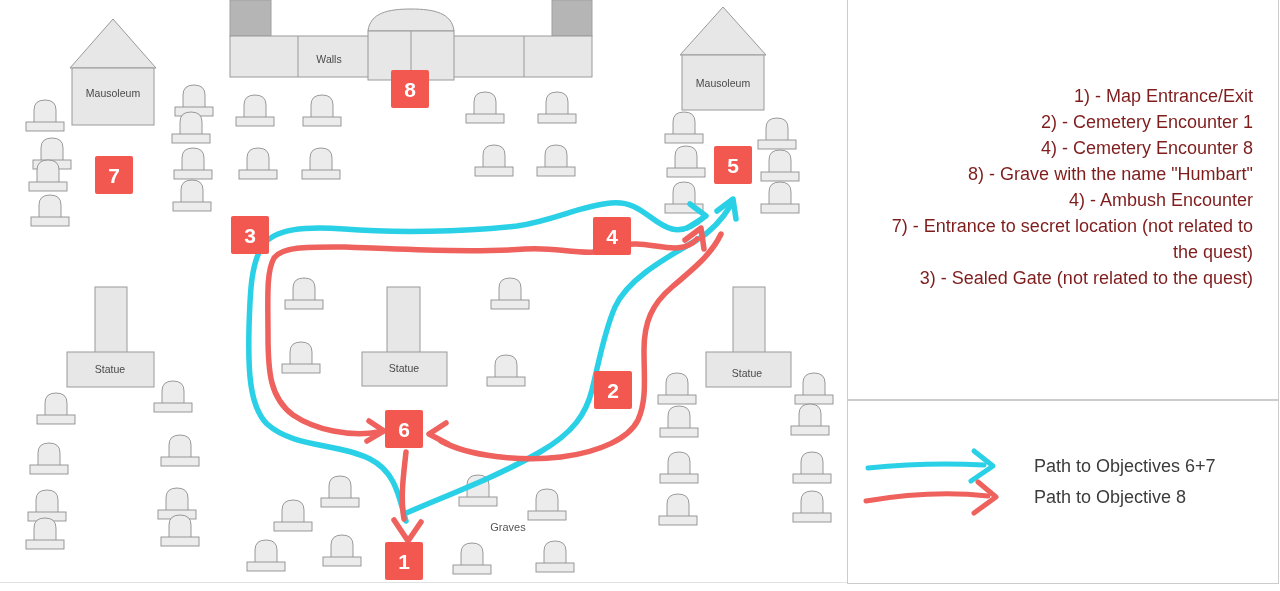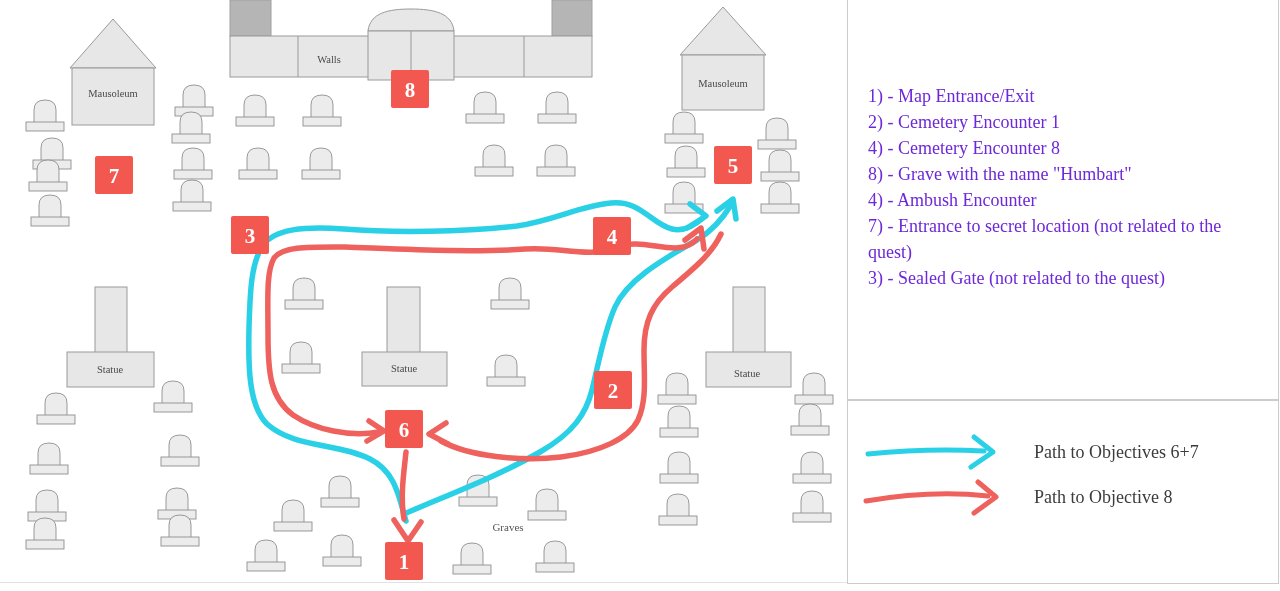--- a/index.html
+++ b/index.html
@@ -1,31 +1,31 @@
 <!DOCTYPE html>
 <html><head>
 <meta charset="utf-8">
 <style>
   html,body{margin:0;padding:0;background:#fff;}
   .stage{position:relative;width:1280px;height:591px;background:#ffffff;overflow:hidden;
-         font-family:Liberation Serif, serif;}
+         font-family:Liberation Sans, sans-serif;}
   
   #map-svg{position:absolute;left:0;top:0;}
   .bld{fill:#e7e7e7;stroke:#9a9a9a;stroke-width:1;}
   .bld-dark{fill:#b5b5b5;stroke:#9f9f9f;stroke-width:1;}
   .bld-label{font-size:10.5px;fill:#4a4a4a;text-anchor:middle;}
   .area-label{font-size:11px;fill:#555;text-anchor:middle;}
   .stone{fill:#ececec;stroke:#8f8f8f;stroke-width:0.9;}
   .route{fill:none;stroke-width:5.5;stroke-linecap:round;stroke-linejoin:round;}
   .marker-num{font-size:21px;font-weight:bold;fill:#ffffff;text-anchor:middle;}
   
   .panel{position:absolute;background:#fff;border:1px solid #cbcbcb;box-sizing:border-box;}
   #objectives-panel{left:847px;top:-2px;width:432px;height:402px;}
   #legend-panel{left:847px;top:400px;width:432px;height:184px;}
-  .obj-list{padding:84px 16px 0 20px;width:385px;color:#6d28d9;font-size:18px;line-height:26px;}
+  .obj-list{padding:84px 16px 0 20px;width:385px;color:#7f1d1d;font-size:18px;line-height:26px;text-align:right;}
   .legend-row{position:absolute;left:14px;height:38px;display:flex;align-items:center;}
   .legend-row .lbl{margin-left:22px;color:#3c3c3c;font-size:18px;white-space:nowrap;}
   .legend-arrow{fill:none;stroke-width:5;stroke-linecap:round;stroke-linejoin:round;}
   .bottom-edge{position:absolute;left:0;top:582px;width:847px;height:1px;background:#e2e2e2;}
 </style>
 </head>
 <body>
 
 <div class="stage">
 
@@ -331,21 +331,21 @@
       <div>2) - Cemetery Encounter 1</div>
       <div>4) - Cemetery Encounter 8</div>
       <div>8) - Grave with the name "Humbart"</div>
       <div>4) - Ambush Encounter</div>
       <div>7) - Entrance to secret location (not related to the quest)</div>
       <div>3) - Sealed Gate (not related to the quest)</div>
     </div>
   </div>
 
   <div class="panel" id="legend-panel">
-    <div class="legend-row" style="top:32px;">
+    <div class="legend-row" style="top:46px;">
       <svg width="150" height="38" viewBox="0 0 150 38">
         <path class="legend-arrow" d="M 6 21 C 45 17 85 16 122 18" stroke="#2ad0e6"></path>
         <path class="legend-arrow" d="M 112 4 L 131 19 L 109 34" stroke="#2ad0e6"></path>
       </svg>
       <span class="lbl">Path to Objectives 6+7</span>
     </div>
     <div class="legend-row" style="top:77px;">
       <svg width="150" height="38" viewBox="0 0 150 38">
         <path class="legend-arrow" d="M 4 23 C 45 16 90 14 126 18" stroke="#ee615d"></path>
         <path class="legend-arrow" d="M 116 4 L 134 19 L 112 35" stroke="#ee615d"></path>

